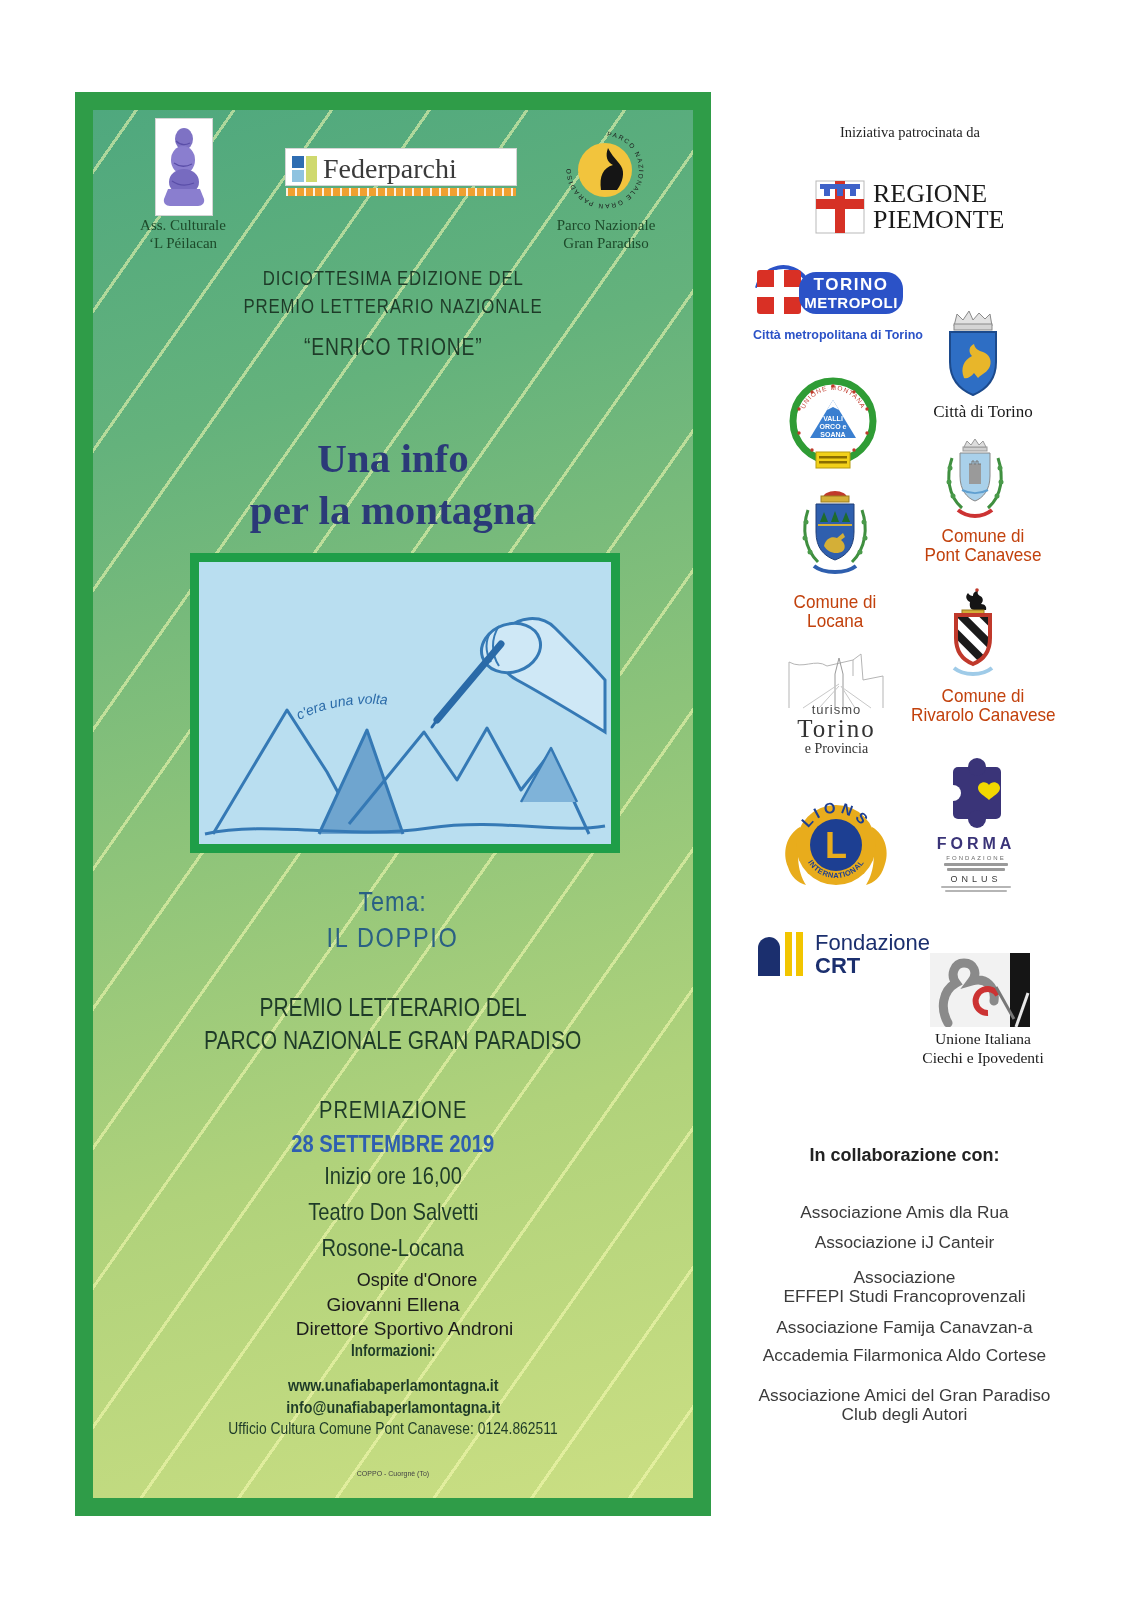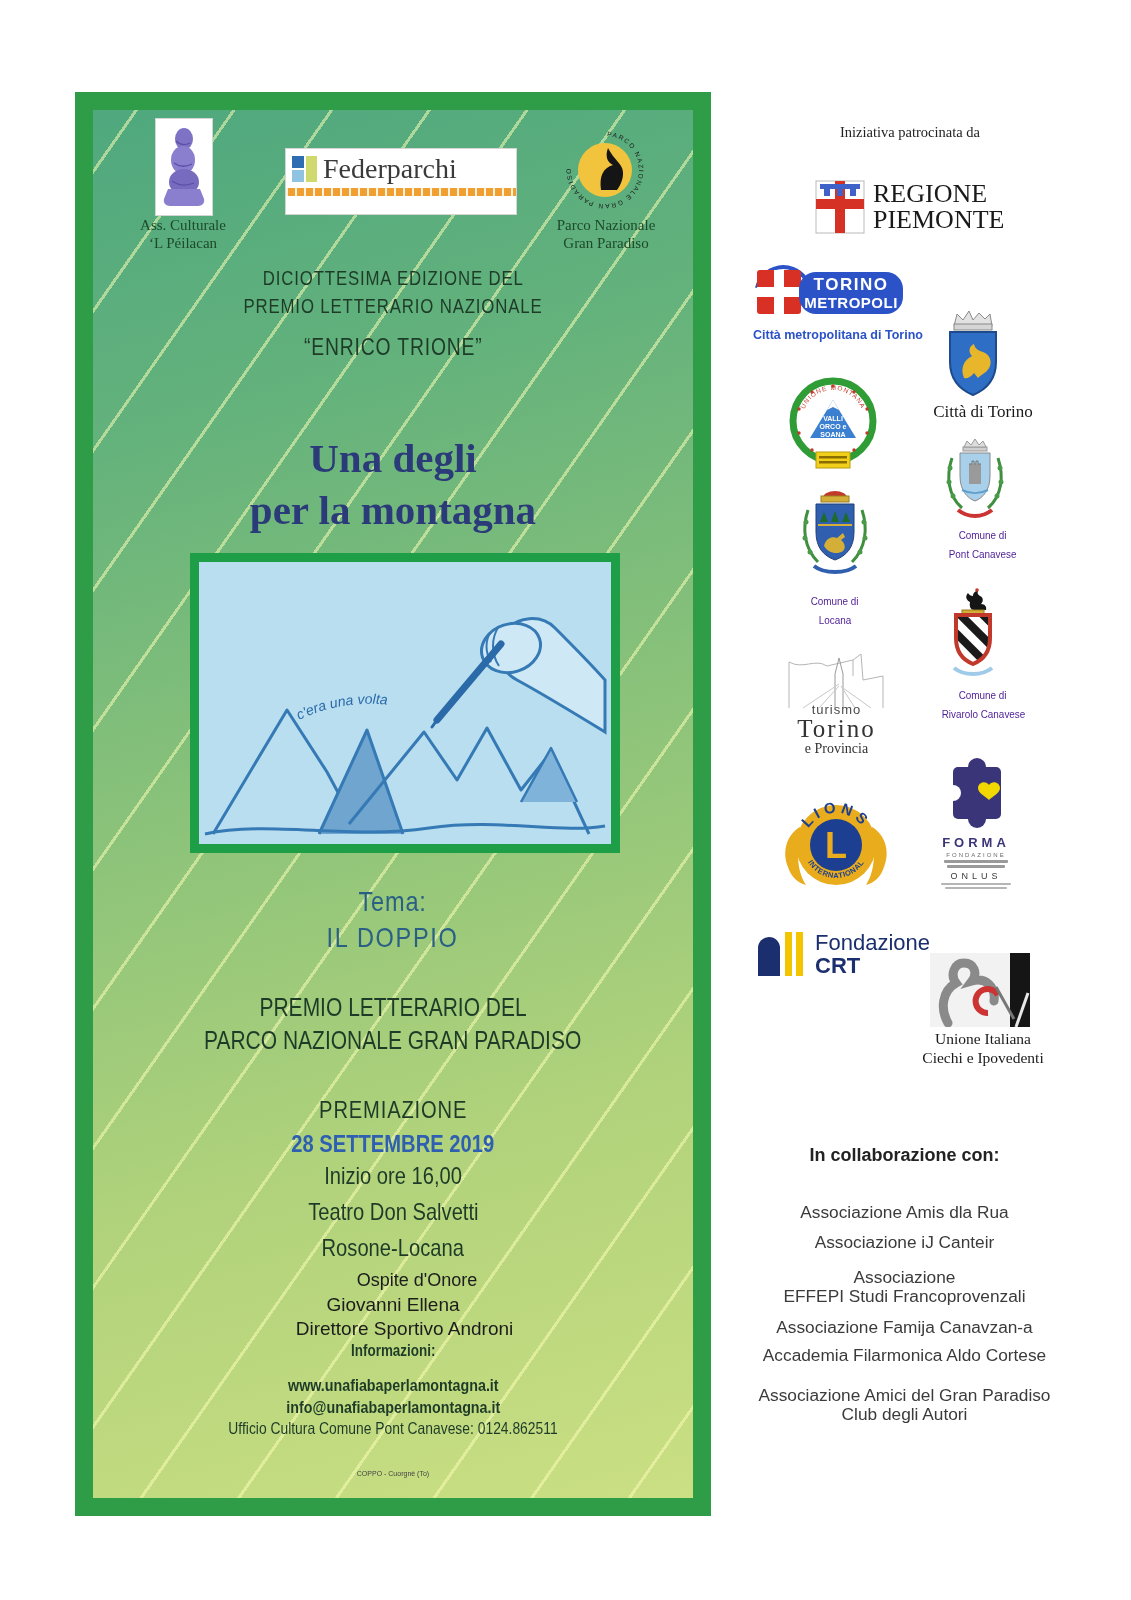--- a/index.html
+++ b/index.html
@@ -12,21 +12,21 @@
   .serif{font-family:"Liberation Serif",serif;}
   .poster{position:absolute;left:75px;top:92px;width:636px;height:1424px;box-sizing:border-box;
     border:18px solid #2f9c48;
     background:
       repeating-linear-gradient(125deg, rgba(246,250,175,0) 0 34px, rgba(248,252,180,.55) 34px 37px, rgba(246,250,175,0) 37px 80px),
       linear-gradient(165deg,#4fa87e 0%,#64b27c 22%,#8cc37a 48%,#b0d27b 72%,#cbdf83 100%);}
   .illu{position:absolute;left:97px;top:443px;width:430px;height:300px;box-sizing:border-box;
         border:9px solid #1f9e48;background:#b9def0;}
   .logo-box{background:#fff;}
   .cap{font-family:"Liberation Serif",serif;color:#1d4a2a;text-align:center;line-height:18px;font-size:15px;}
-  .sp-cap{text-align:center;color:#4c1d95;font-size:11px;line-height:19px;}
+  .sp-cap{text-align:center;color:#c2410c;font-size:19px;line-height:19px;}
   .sp-cap .nr{transform:scaleX(.9);}
   .collab-item{position:absolute;left:732px;width:345px;text-align:center;color:#3b3b3b;font-size:17.3px;line-height:19px;}
   .tiny-bar{height:3px;background:#9a9a9a;margin:2px auto;border-radius:1px;}
   .fed-stripe{height:8px;background:#f0a030;
       background-image:repeating-linear-gradient(90deg,rgba(255,255,255,.85) 0 2px,rgba(255,255,255,0) 2px 9px);}
   svg text{font-family:"Liberation Sans",sans-serif;}
 </style>
 </head>
 <body>
 
@@ -41,21 +41,21 @@
         <ellipse cx="28" cy="63" rx="15" ry="13" fill="#776bc0"></ellipse>
         <path d="M12 70 h32 l4 10 c1 4 -2 7 -6 7 H14 c-4 0 -7 -3 -6 -7 z" fill="#8a7ecf"></path>
         <path d="M20 22 q6 6 14 2 M18 44 q8 6 18 1 M16 62 q10 7 22 2" stroke="#5a4ea8" stroke-width="1.3" fill="none"></path>
       </svg>
     </div>
     <div class="abs cap" style="left:9px;top:106px;width:162px;">
       <div>Ass. Culturale</div>
       <div>‘L Péilacan</div>
     </div>
 
-    <div class="abs logo-box" style="left:192px;top:38px;width:232px;height:67px;border:1px solid #d5d5d5;box-sizing:border-box;">
+    <div class="abs logo-box" style="left:192px;top:38px;width:232px;height:38px;border:1px solid #d5d5d5;box-sizing:border-box;">
       <div style="display:flex;align-items:center;height:39px;padding-left:6px;">
         <svg width="26" height="30" viewBox="0 0 26 30">
           <rect x="0" y="2" width="12" height="12" fill="#2e6db2"></rect>
           <rect x="0" y="16" width="12" height="12" fill="#8fc3e0"></rect>
           <rect x="14" y="2" width="11" height="26" fill="#cfd96e"></rect>
         </svg>
         <span class="serif" style="font-size:28px;color:#3a3a3a;margin-left:5px;">Federparchi</span>
       </div>
       <div class="fed-stripe"></div>
     </div>
@@ -73,21 +73,21 @@
     <div class="abs cap" style="left:432px;top:106px;width:162px;">
       <div>Parco Nazionale</div>
       <div>Gran Paradiso</div>
     </div>
 
     <div class="pline" style="top:157px;"><span class="nr g" style="font-size:20px;letter-spacing:1px;">DICIOTTESIMA EDIZIONE DEL</span></div>
     <div class="pline" style="top:185px;"><span class="nr g" style="font-size:20px;letter-spacing:1px;">PREMIO LETTERARIO NAZIONALE</span></div>
     <div class="pline" style="top:224px;"><span class="nr g" style="font-size:23px;letter-spacing:1px;">“ENRICO TRIONE”</span></div>
 
     <div class="pline serif" style="top:322px;font-size:41px;font-weight:bold;color:#2b3a78;line-height:52px;">
-      <div>Una degli</div>
+      <div>Una info</div>
       <div>per la montagna</div>
     </div>
 
     <div class="illu">
       <svg width="412" height="282" viewBox="0 0 412 282">
         <rect width="412" height="282" fill="#b9def0"></rect>
         <path d="M14 272 L88 148 L128 210 L156 262" stroke="#3579b5" stroke-width="3" fill="none" stroke-linejoin="round"></path>
         <path d="M120 272 L168 168 L204 272" fill="#6fa5cf" stroke="#3579b5" stroke-width="3" stroke-linejoin="round"></path>
         <path d="M150 262 L225 170 L258 218 L288 166 L322 228 L352 190 L390 272" stroke="#3579b5" stroke-width="3" fill="none" stroke-linejoin="round"></path>
         <path d="M322 240 L352 186 L378 240" fill="#7fb3d9" stroke="#3579b5" stroke-width="2.5" stroke-linejoin="round"></path>
@@ -305,21 +305,21 @@
   </div>
 
   <div class="abs" style="left:928px;top:755px;width:96px;text-align:center;">
     <svg width="70" height="76" viewBox="0 0 70 76">
       <rect x="12" y="12" width="48" height="52" rx="5" fill="#3a3478"></rect>
       <circle cx="36" cy="12" r="9" fill="#3a3478"></circle>
       <circle cx="36" cy="64" r="9" fill="#3a3478"></circle>
       <circle cx="12" cy="38" r="8" fill="#fff"></circle>
       <path d="M48 30 c3 -5 11 -3 11 3 c0 5 -7 8 -11 12 c-4 -4 -11 -7 -11 -12 c0 -6 8 -8 11 -3 z" fill="#f2d800"></path>
     </svg>
-    <div style="font-size:13px;font-weight:bold;color:#3a3478;letter-spacing:4px;">FORMA</div>
+    <div style="font-size:16px;font-weight:bold;color:#3a3478;letter-spacing:4px;">FORMA</div>
     <div style="font-size:6px;color:#6a6a6a;letter-spacing:2px;margin-top:2px;">FONDAZIONE</div>
     <div class="tiny-bar" style="width:64px;"></div>
     <div class="tiny-bar" style="width:58px;"></div>
     <div style="font-size:9px;color:#3a3a3a;letter-spacing:4px;margin-top:3px;">ONLUS</div>
     <div class="tiny-bar" style="width:70px;height:2px;background:#b5b5b5;"></div>
     <div class="tiny-bar" style="width:62px;height:2px;background:#b5b5b5;"></div>
   </div>
 
   <div class="abs" style="left:756px;top:930px;display:flex;align-items:center;">
     <svg width="50" height="48" viewBox="0 0 50 48">

